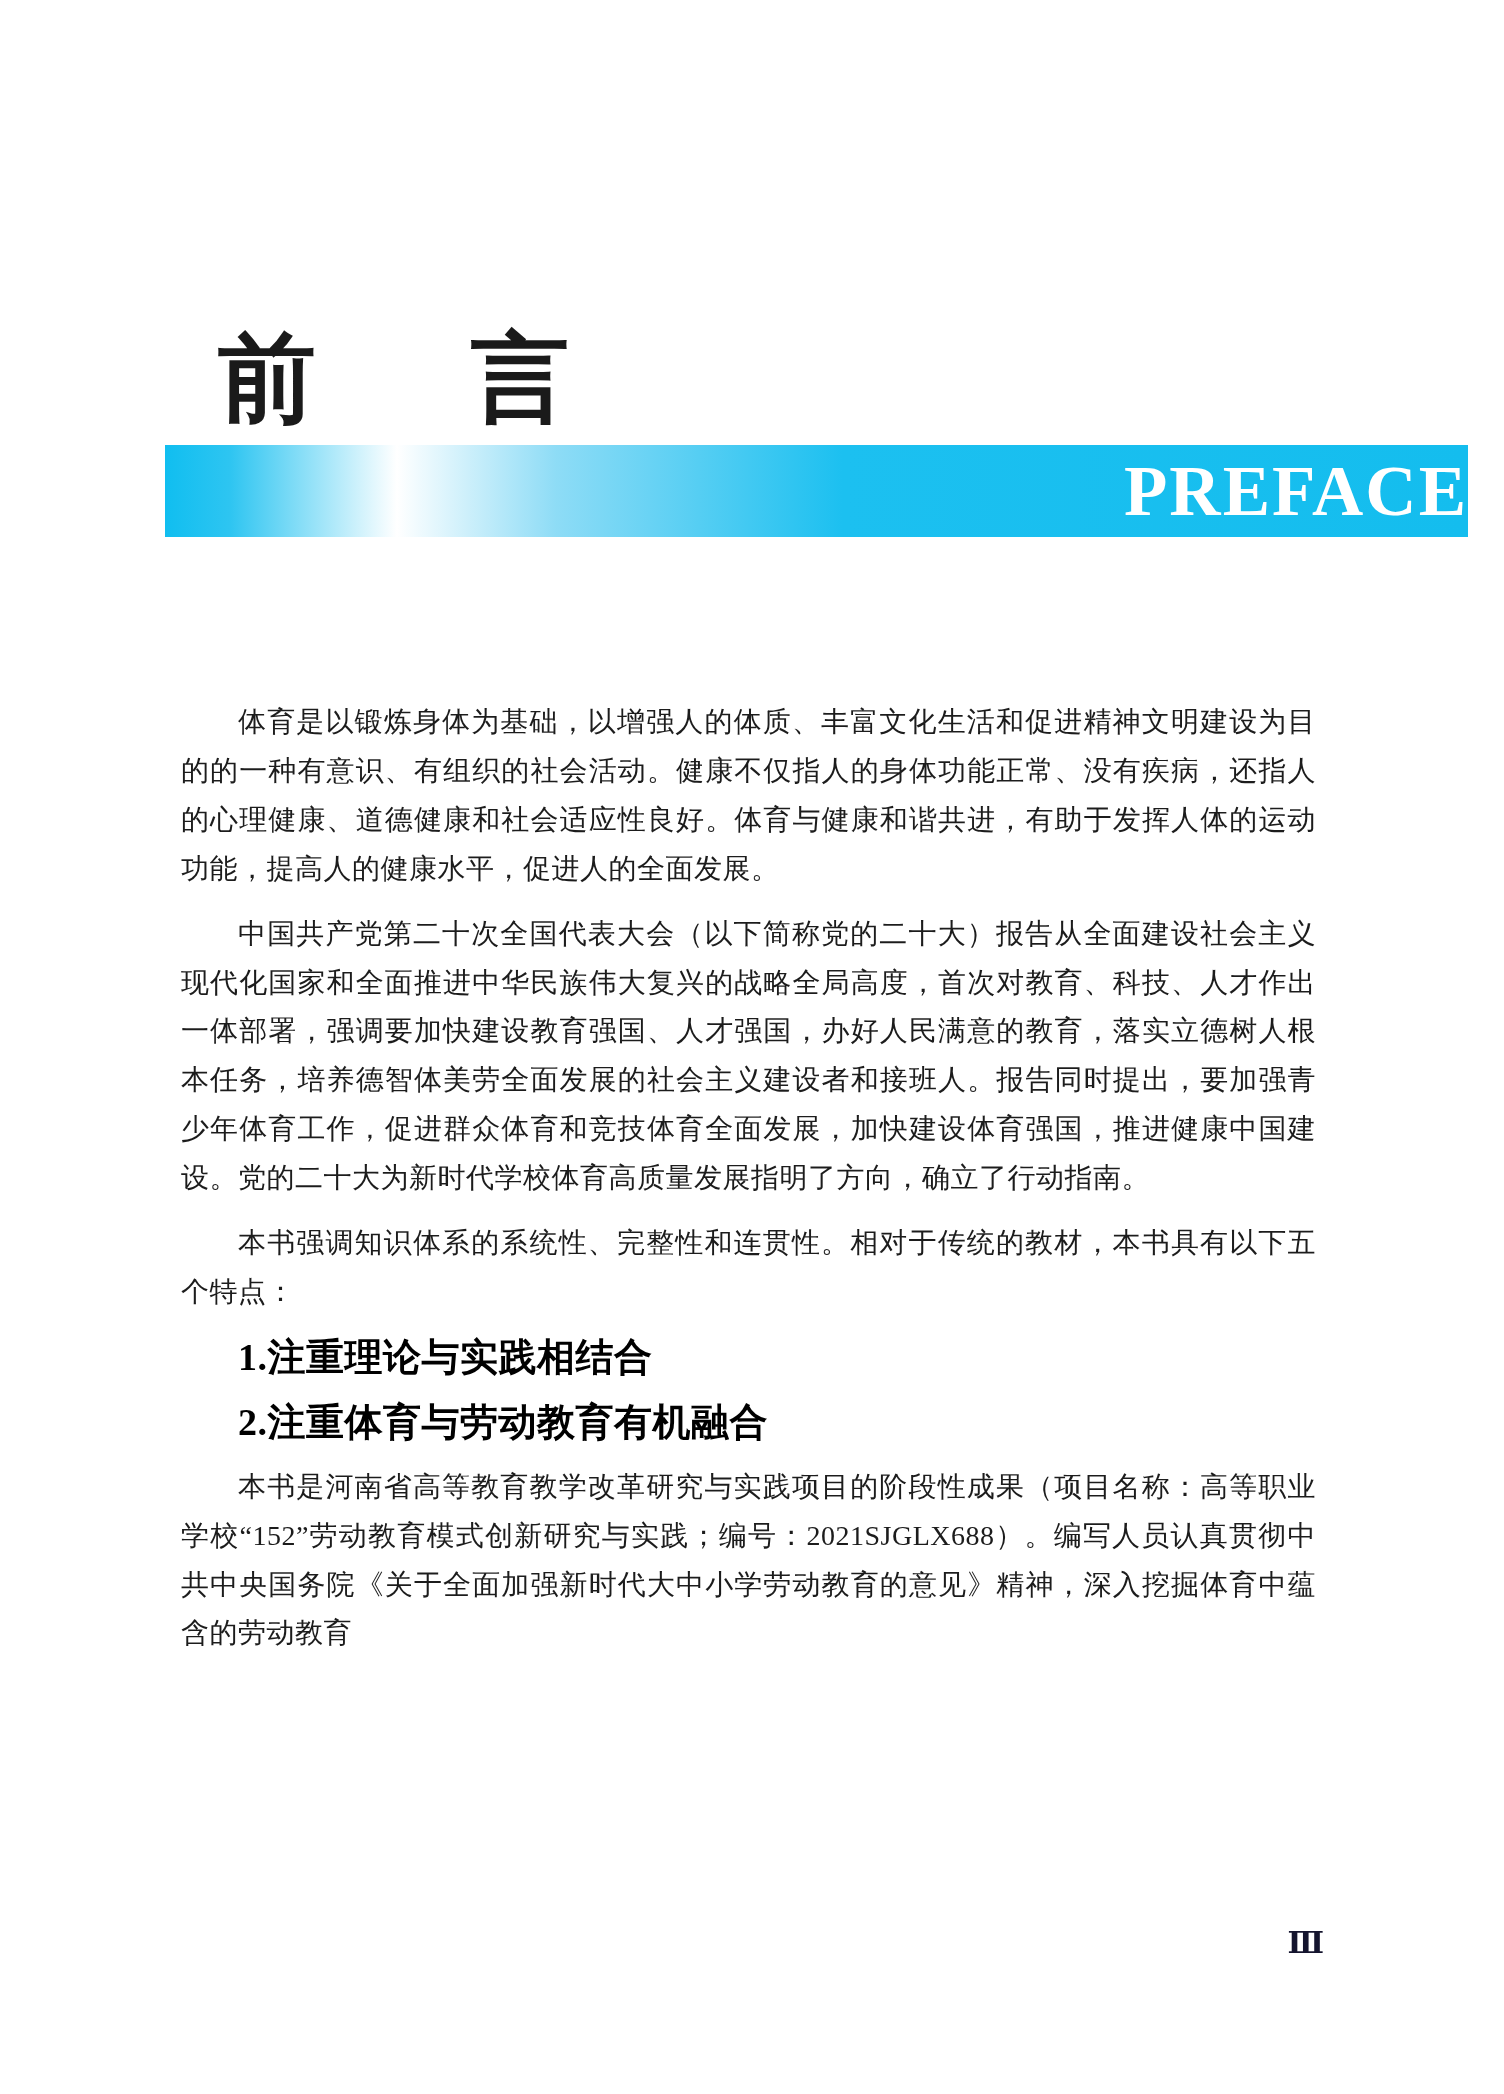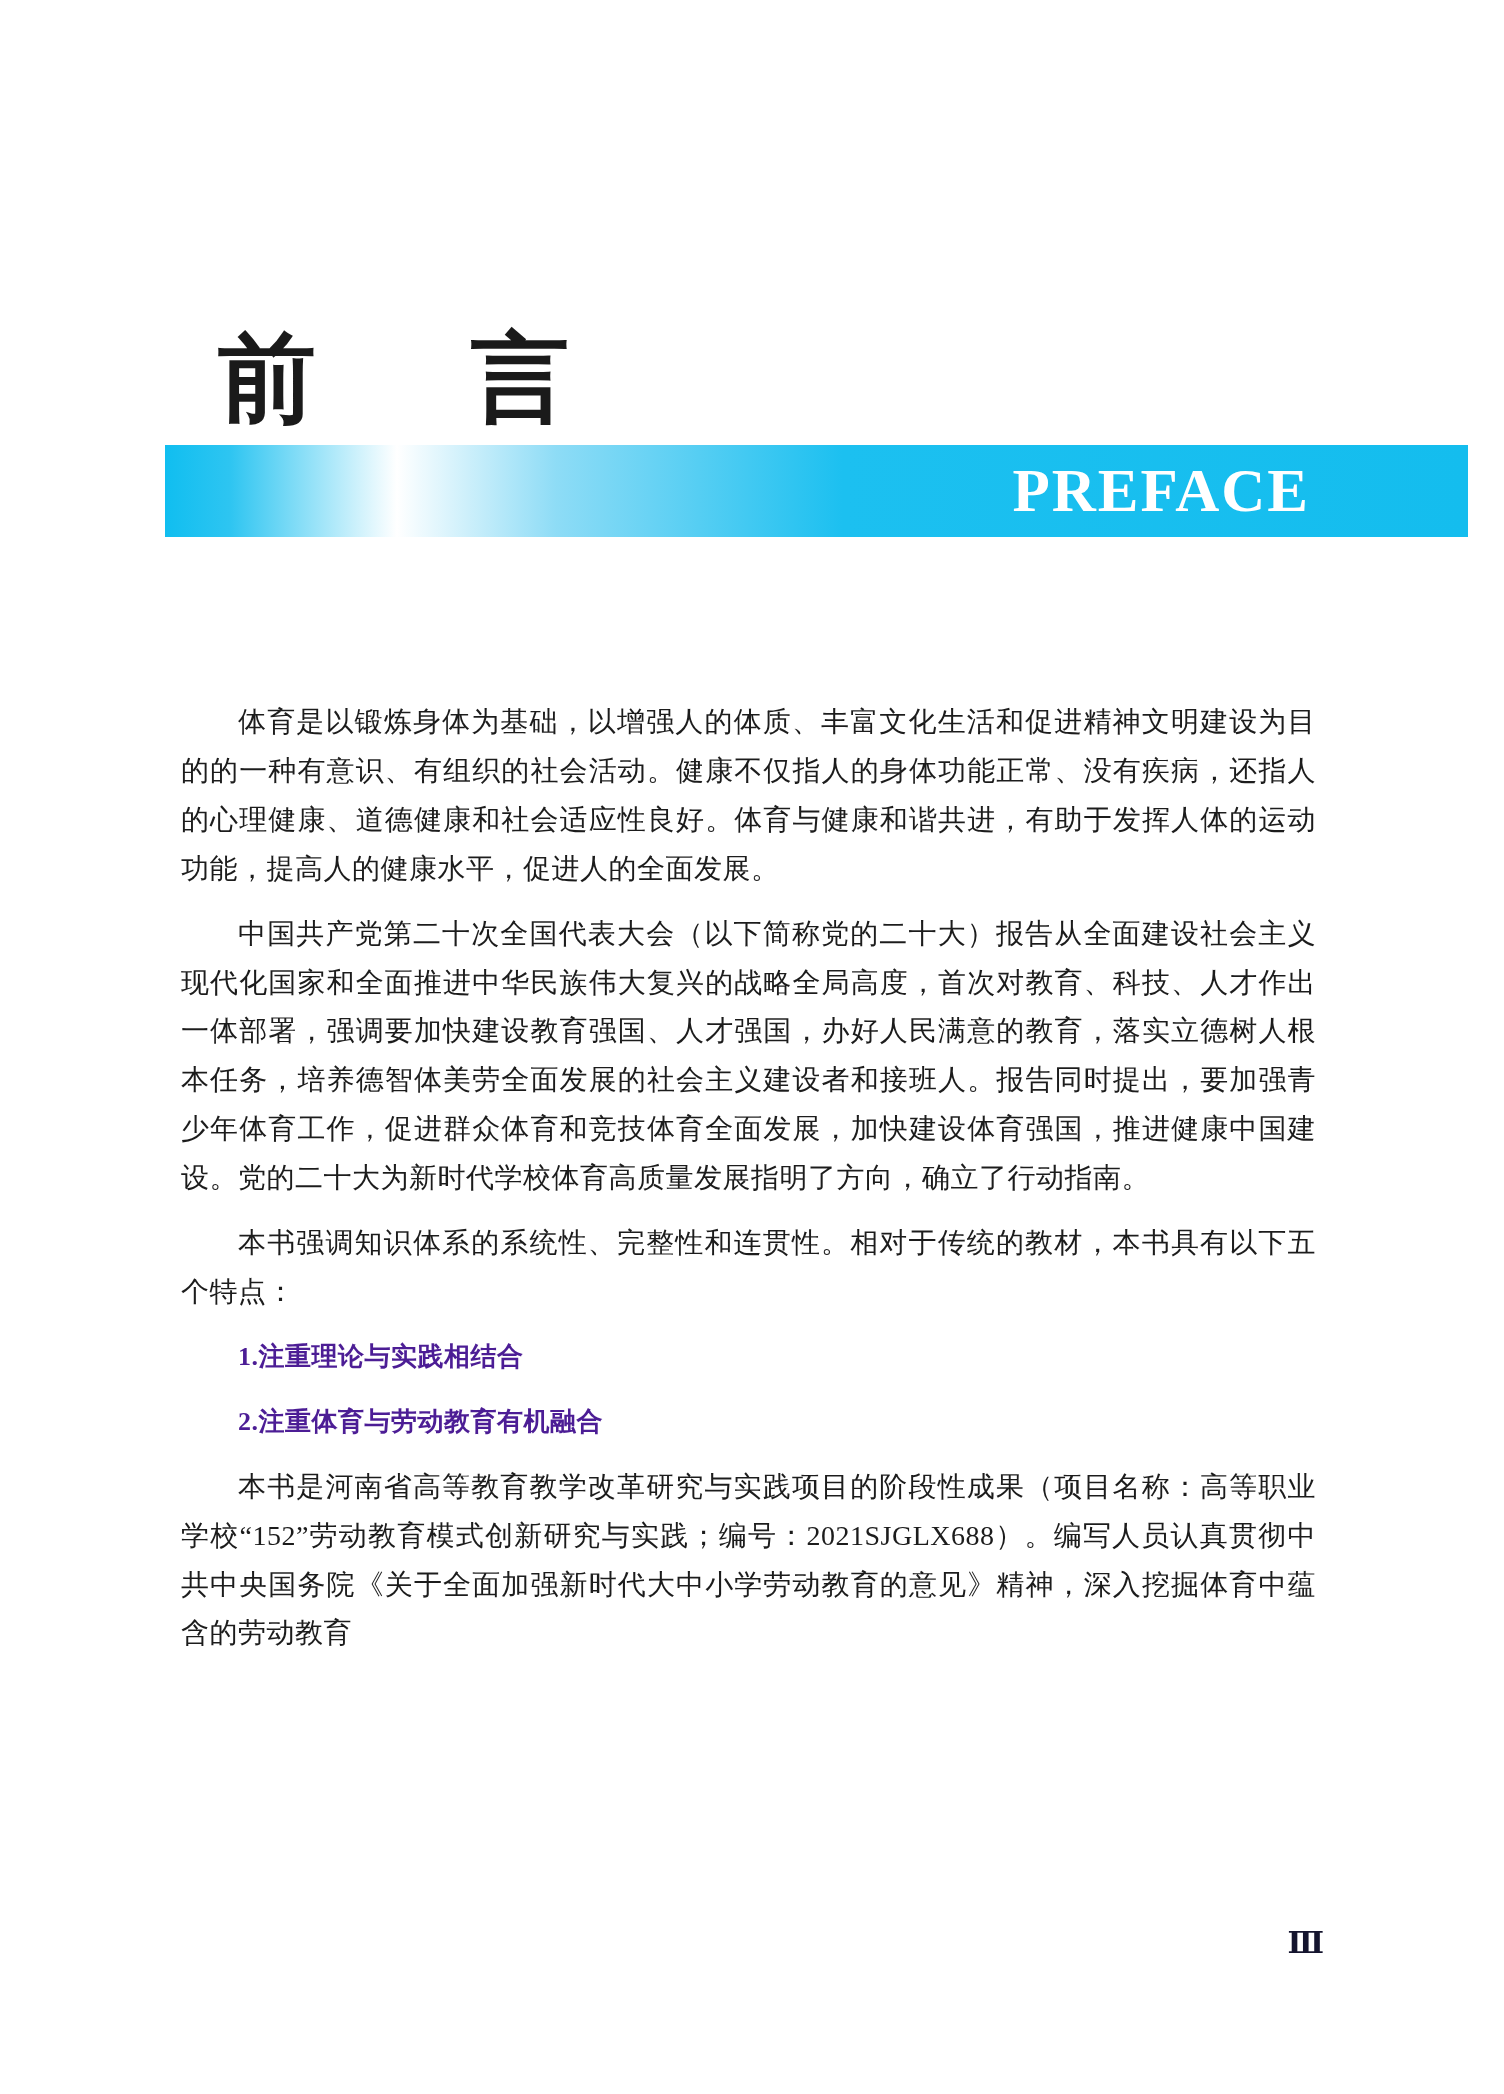--- a/index.html
+++ b/index.html
@@ -42,22 +42,21 @@
       #10bef0 0%,
       #2ec5f1 5%,
       #ffffff 17.8%,
       #8edcf6 30%,
       #1cc0f0 52%,
       #14bdee 100%);
     text-align: right;
   }
   .banner-label {
     display: inline-block;
-    margin-right: 158px;
-    font-size: 61px;
+    font-size: 71px;
     font-weight: 700;
     line-height: 92px;
     color: #ffffff;
     letter-spacing: 2px;
   }
 
   
   .body-text {
     position: absolute;
     left: 165px;
@@ -71,23 +70,23 @@
   }
   .body-text p {
     margin: 16px;
     padding: 0;
   }
   .body-paragraph {
     text-indent: 57px;
   }
   .feature-heading {
     text-indent: 57px;
-    font-size: 26px;
+    font-size: 38px;
     font-weight: 700;
-    color: #4c1d95;
+    color: #000000;
   }
 
   
   .page-number {
     position: absolute;
     right: 180px;
     top: 1928px;
     font-size: 30px;
     font-weight: 700;
     color: #14142e;

